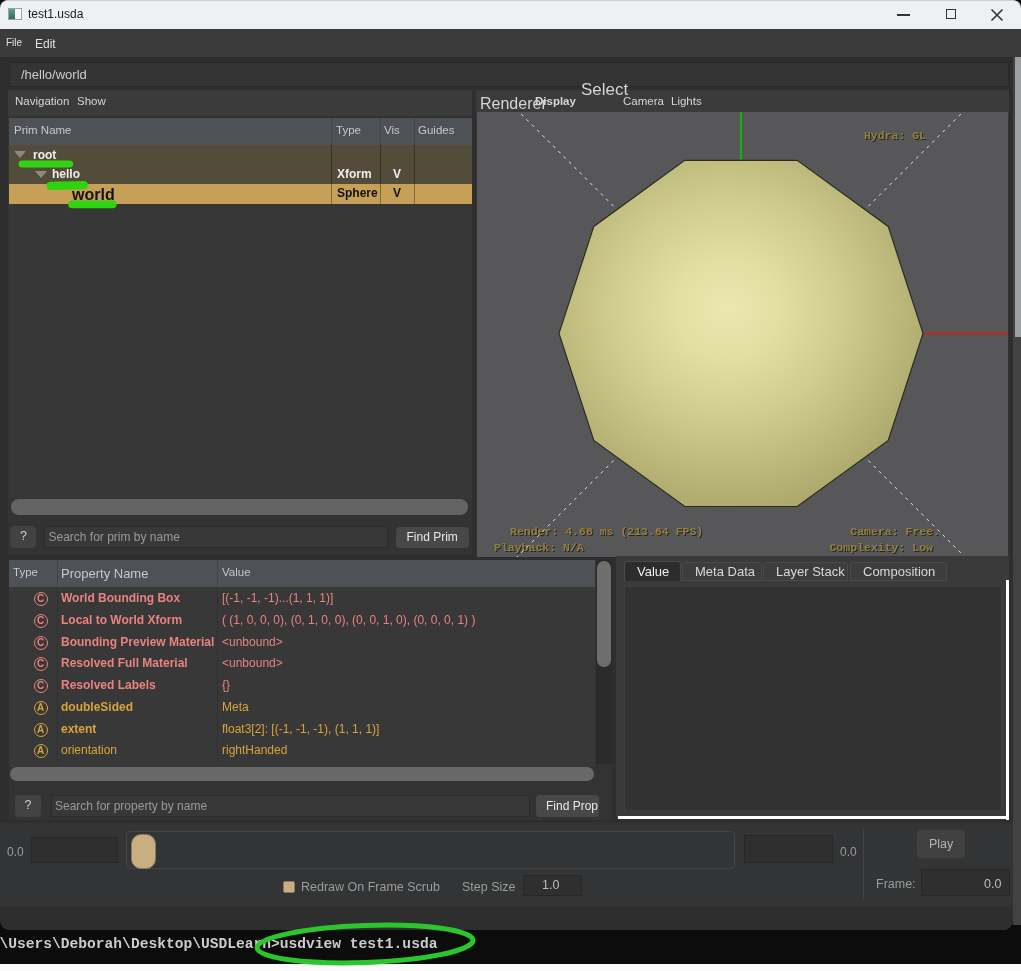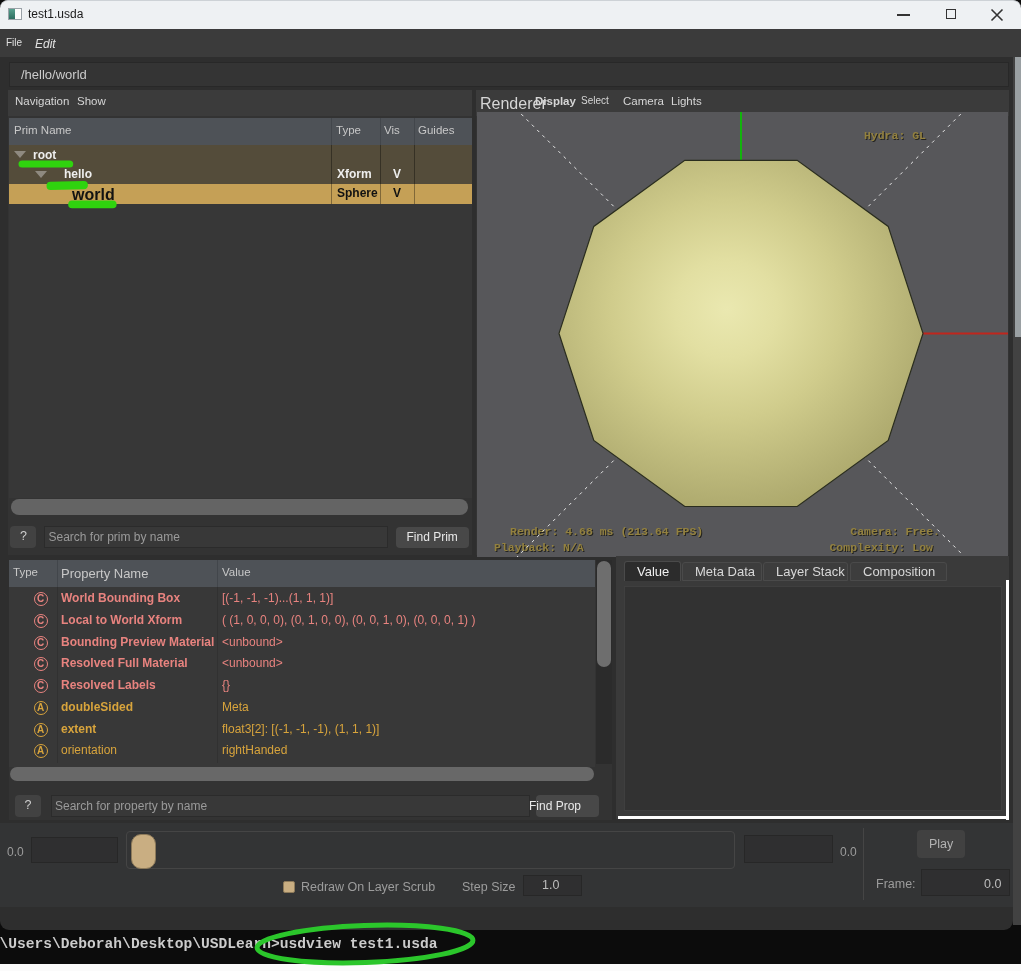--- a/index.html
+++ b/index.html
@@ -28,21 +28,21 @@
   <div class="abs" style="left:28px;top:7px;font-size:12px;color:#1b1b1b;">test1.usda</div>
 
   <div class="abs" style="left:897px;top:14px;width:13px;height:2px;background:#333;"></div>
   <div class="abs" style="left:946px;top:9px;width:10px;height:10px;border:1.5px solid #333;box-sizing:border-box;"></div>
   <svg class="abs" style="left:990px;top:8px;" width="14" height="14" viewBox="0 0 14 14">
     <path d="M1.5 1.5 L12.5 12.5 M12.5 1.5 L1.5 12.5" stroke="#333" stroke-width="1.6"></path>
   </svg>
 
   <div class="abs" style="left:0;top:29px;width:1021px;height:28px;background:#3b3b3b;"></div>
   <div class="abs" style="left:6px;top:37px;font-size:10px;color:#e0e0e0;">File</div>
-  <div class="abs" style="left:35px;top:37px;font-size:12px;color:#e0e0e0;font-style:italic;">Edit</div>
+  <div class="abs" style="left:35px;top:37px;font-size:12px;color:#e0e0e0;">Edit</div>
   <div class="abs" style="left:67px;top:37px;font-size:12px;color:#fdba74;margin-top:18px;">Window</div>
 
   <div class="abs" style="left:0;top:57px;width:1013px;height:873px;background:#2e2e2e;border-radius:0 0 9px 9px;"></div>
 
   <div class="abs" style="left:9px;top:62px;width:1000px;height:25px;background:#343434;border:1px solid #282828;box-sizing:border-box;"></div>
   <div class="abs" style="left:21px;top:67px;font-size:13px;color:#cccccc;">/hello/world</div>
 
   <div class="abs" style="left:8px;top:90px;width:464px;height:465px;background:#333333;"></div>
 
   <div class="abs" style="left:8px;top:90px;width:464px;height:26px;background:#3b3b3b;"></div>
@@ -65,21 +65,21 @@
   <div class="abs" style="left:9px;top:184.3px;width:463px;height:19.6px;background:#c5a056;"></div>
 
   <div class="abs" style="left:331px;top:145.3px;width:1px;height:58.6px;background:rgba(0,0,0,0.35);"></div>
   <div class="abs" style="left:380px;top:145.3px;width:1px;height:58.6px;background:rgba(0,0,0,0.35);"></div>
   <div class="abs" style="left:414px;top:145.3px;width:1px;height:58.6px;background:rgba(0,0,0,0.35);"></div>
 
   <div class="abs" style="left:14px;top:151.3px;width:0;height:0;border-left:6px solid transparent;border-right:6px solid transparent;border-top:7px solid #8f8a80;"></div>
   <div class="abs" style="left:35px;top:170.5px;width:0;height:0;border-left:6px solid transparent;border-right:6px solid transparent;border-top:7px solid #8f8a80;"></div>
 
   <div class="abs" style="left:33px;top:147.5px;font-size:12px;font-weight:bold;color:#eeeeee;">root</div>
-  <div class="abs" style="left:52px;top:166.8px;font-size:12px;font-weight:bold;color:#eeeeee;margin-left:12px;">hello</div>
+  <div class="abs" style="left:52px;top:166.8px;font-size:12px;font-weight:bold;color:#eeeeee;">hello</div>
   <div class="abs" style="left:337px;top:166.8px;font-size:12px;font-weight:bold;color:#eeeeee;">Xform</div>
   <div class="abs" style="left:393px;top:166.8px;font-size:12px;font-weight:bold;color:#eeeeee;">V</div>
   <div class="abs" style="left:72px;top:186.4px;font-size:16px;font-weight:bold;color:#121212;">world</div>
   <div class="abs" style="left:337px;top:186.4px;font-size:12px;font-weight:bold;color:#121212;">Sphere</div>
   <div class="abs" style="left:393px;top:186.4px;font-size:12px;font-weight:bold;color:#121212;">V</div>
 
   <svg class="abs" style="left:0;top:0;pointer-events:none;" width="260" height="230" viewBox="0 0 260 230">
     <rect x="18.5" y="160.4" width="54.7" height="7.2" rx="3.6" fill="#2fd30e"></rect>
     <rect x="46.5" y="181.4" width="41.4" height="8.2" rx="4.1" fill="#2fd30e" transform="rotate(-1.5 67 185.5)"></rect>
     <rect x="68.2" y="200.5" width="48.4" height="7.7" rx="3.8" fill="#2fd30e"></rect>
@@ -91,21 +91,21 @@
   <div class="abs" style="left:20px;top:529px;font-size:12.5px;color:#cfcfcf;">?</div>
   <div class="abs" style="left:44px;top:526px;width:344px;height:22px;background:#383838;border:1px solid #2b2b2b;box-sizing:border-box;"></div>
   <div class="abs" style="left:48.5px;top:529.5px;font-size:12px;color:#9a9a9a;">Search for prim by name</div>
   <div class="abs" style="left:396px;top:526.6px;width:72.5px;height:21.6px;background:#484848;border-radius:4px;"></div>
   <div class="abs" style="left:406.5px;top:530px;font-size:12px;color:#e8e8e8;">Find Prim</div>
 
   <div class="abs" style="left:476px;top:90px;width:533px;height:465px;background:#333333;"></div>
   <div class="abs" style="left:476px;top:90px;width:533px;height:26px;background:#3b3b3b;"></div>
   <div class="abs" style="left:480px;top:95px;font-size:16px;color:#d6d6d6;">Renderer</div>
   <div class="abs" style="left:535px;top:95px;font-size:11.5px;color:#d6d6d6;font-weight:bold;">Display</div>
-  <div class="abs" style="left:581px;top:95px;font-size:10px;color:#d6d6d6;">Select</div>
+  <div class="abs" style="left:581px;top:80px;font-size:17px;color:#d6d6d6;">Select</div>
   <div class="abs" style="left:623px;top:95px;font-size:11.5px;color:#d6d6d6;">Camera</div>
   <div class="abs" style="left:671px;top:95px;font-size:11.5px;color:#d6d6d6;">Lights</div>
 
   <svg class="abs" style="left:477px;top:112px;" width="531" height="445" viewBox="0 0 531 445">
     <defs>
       <radialGradient id="sph" cx="46%" cy="43%" r="70%">
         <stop offset="0%" stop-color="#eae8b0"></stop>
         <stop offset="20%" stop-color="#e2dfa2"></stop>
         <stop offset="45%" stop-color="#d0cc8c"></stop>
         <stop offset="78%" stop-color="#b2ae72"></stop>
@@ -185,21 +185,21 @@
   <div class="abs" style="left:596px;top:560px;width:16px;height:204px;background:#2b2b2b;"></div>
   <div class="abs" style="left:597px;top:561px;width:14px;height:106px;background:#6e6e6e;border-radius:7px;"></div>
 
   <div class="abs" style="left:10px;top:767px;width:584px;height:14px;background:#686868;border-radius:7px;"></div>
 
   <div class="abs" style="left:14.6px;top:794.6px;width:26.8px;height:22px;background:#424242;border-radius:4px;"></div>
   <div class="abs" style="left:24.5px;top:798px;font-size:12.5px;color:#cfcfcf;">?</div>
   <div class="abs" style="left:51px;top:794.6px;width:479px;height:22.6px;background:#383838;border:1px solid #2b2b2b;box-sizing:border-box;"></div>
   <div class="abs" style="left:55px;top:798.5px;font-size:12px;color:#9a9a9a;">Search for property by name</div>
   <div class="abs" style="left:536px;top:794.6px;width:63px;height:22.6px;background:#484848;border-radius:4px;"></div>
-  <div class="abs" style="left:529px;top:798.5px;font-size:12px;color:#e8e8e8;">Find Prop</div>
+  <div class="abs" style="left:546px;top:798.5px;font-size:12px;color:#e8e8e8;">Find Prop</div>
 
   <div class="abs" style="left:616px;top:556px;width:393px;height:263px;background:#3a3a3a;"></div>
 
   <div class="abs" style="left:624px;top:561px;width:57px;height:20px;background:#2c2c2c;border:1px solid #4a4a4a;border-bottom:none;border-radius:3px 3px 0 0;box-sizing:border-box;"></div>
   <div class="abs" style="left:637px;top:564px;font-size:13px;color:#efefef;">Value</div>
   <div class="abs" style="left:682px;top:562px;width:80px;height:19px;background:#3d3d3d;border:1px solid #4a4a4a;border-radius:3px 3px 0 0;box-sizing:border-box;"></div>
   <div class="abs" style="left:695px;top:564px;font-size:13px;color:#d8d8d8;">Meta Data</div>
   <div class="abs" style="left:763px;top:562px;width:85px;height:19px;background:#3d3d3d;border:1px solid #4a4a4a;border-radius:3px 3px 0 0;box-sizing:border-box;"></div>
   <div class="abs" style="left:776px;top:564px;font-size:13px;color:#d8d8d8;">Layer Stack</div>
   <div class="abs" style="left:850px;top:562px;width:97px;height:19px;background:#3d3d3d;border:1px solid #4a4a4a;border-radius:3px 3px 0 0;box-sizing:border-box;"></div>
@@ -218,21 +218,21 @@
   <div class="abs" style="left:744px;top:835px;width:89px;height:28px;background:#2f2f30;border:1px solid #272727;box-sizing:border-box;"></div>
   <div class="abs" style="left:840px;top:845px;font-size:12px;color:#9c9c9c;">0.0</div>
   <div class="abs" style="left:863px;top:828px;width:1px;height:72px;background:#454545;"></div>
   <div class="abs" style="left:917px;top:830px;width:48px;height:28px;background:#414141;border-radius:4px;"></div>
   <div class="abs" style="left:929px;top:837px;font-size:12.5px;color:#b3b3b3;">Play</div>
   <div class="abs" style="left:876px;top:877px;font-size:12.5px;color:#9c9c9c;">Frame:</div>
   <div class="abs" style="left:921px;top:869px;width:89px;height:27px;background:#2f2f30;border:1px solid #272727;box-sizing:border-box;"></div>
   <div class="abs" style="left:984px;top:877px;font-size:12.5px;color:#bdbdbd;">0.0</div>
 
   <div class="abs" style="left:283px;top:881px;width:12px;height:12px;background:#c9ae82;border:1px solid #8d7a5a;border-radius:2px;box-sizing:border-box;"></div>
-  <div class="abs" style="left:301px;top:880px;font-size:12.5px;color:#9c9c9c;">Redraw On Layer Scrub</div>
+  <div class="abs" style="left:301px;top:880px;font-size:12.5px;color:#9c9c9c;">Redraw On Frame Scrub</div>
   <div class="abs" style="left:462px;top:880px;font-size:12.5px;color:#9c9c9c;">Step Size</div>
   <div class="abs" style="left:523px;top:875px;width:59px;height:21px;background:#2f2f30;border:1px solid #272727;box-sizing:border-box;"></div>
   <div class="abs" style="left:542px;top:878px;font-size:12.5px;color:#bdbdbd;">1.0</div>
 
   <svg class="abs" style="left:245px;top:918px;" width="245" height="53" viewBox="0 0 245 53">
     <ellipse cx="120" cy="26" rx="108" ry="18.5" fill="none" stroke="#2bc62b" stroke-width="5" transform="rotate(-2 120 26)"></ellipse>
   </svg>
 
 </div>
 

